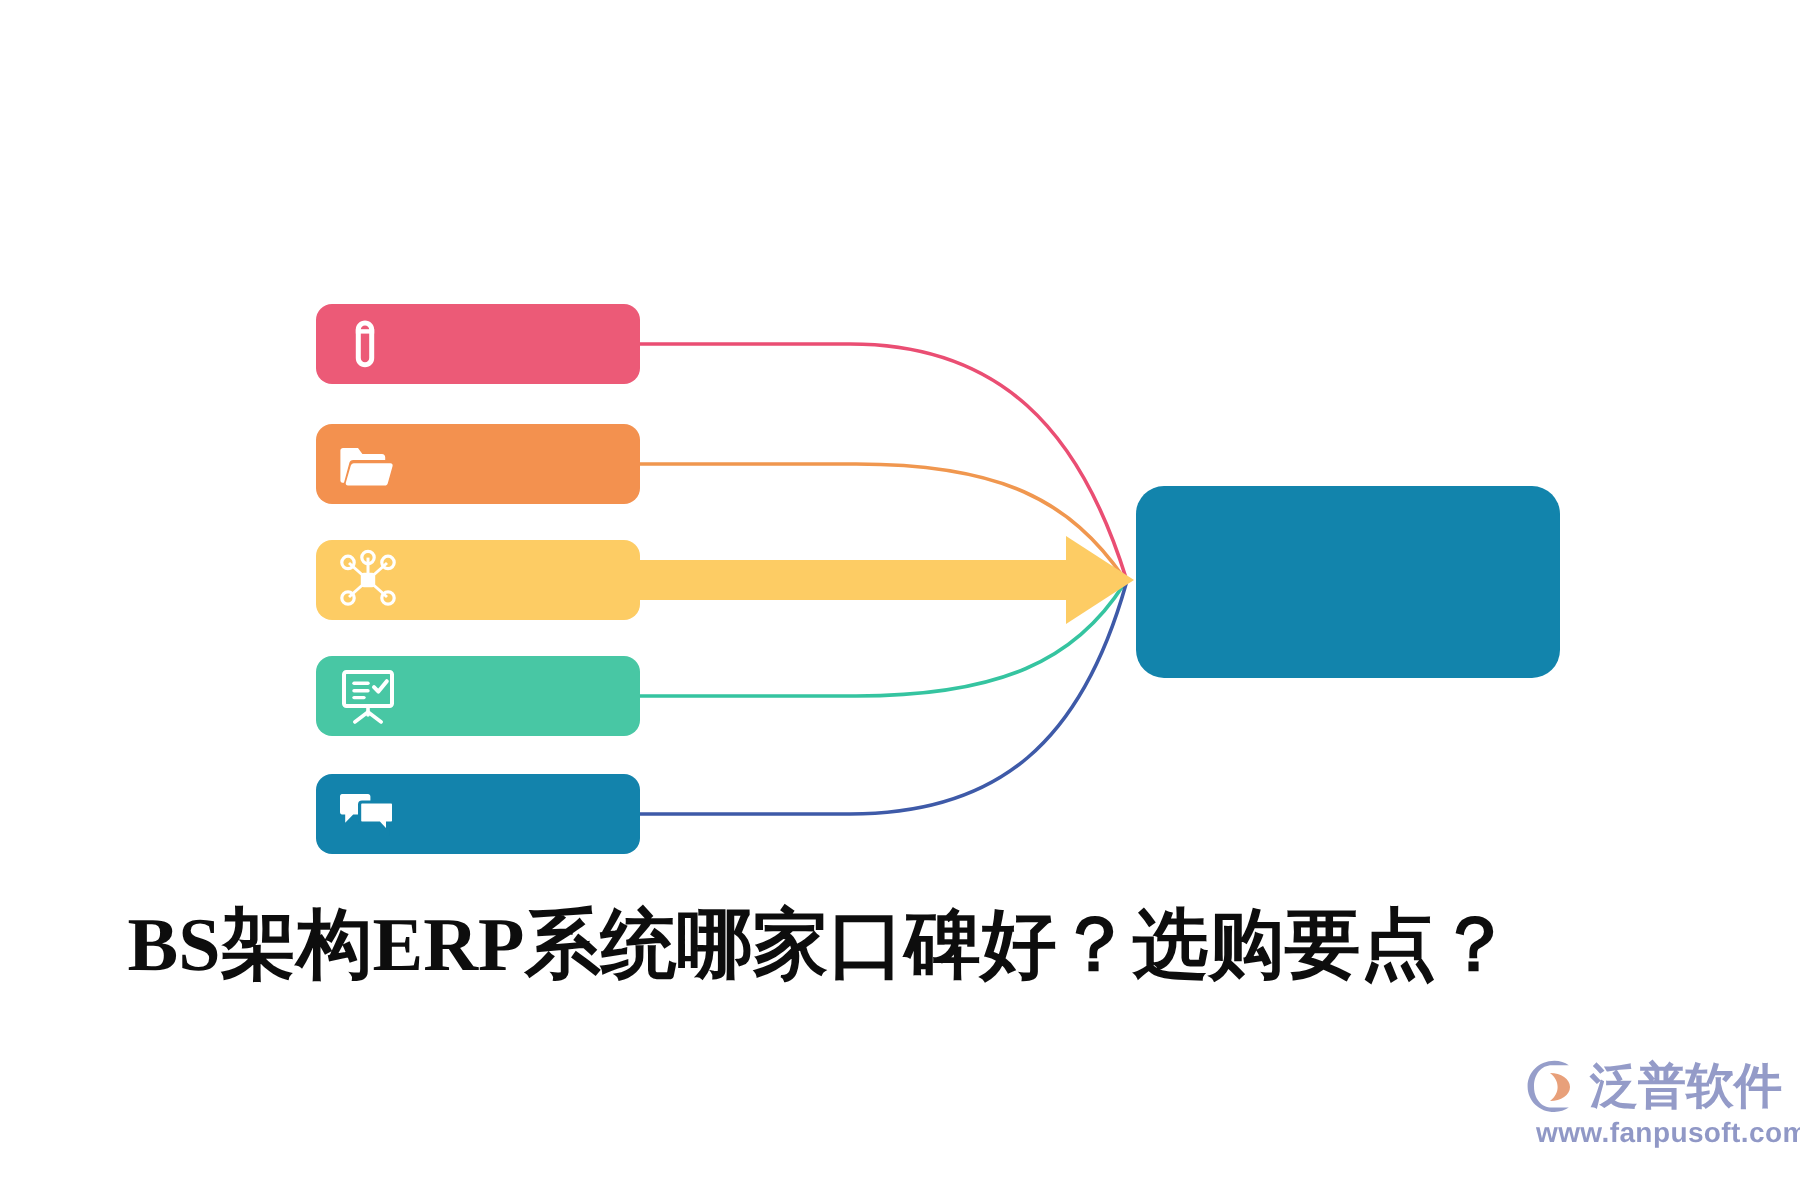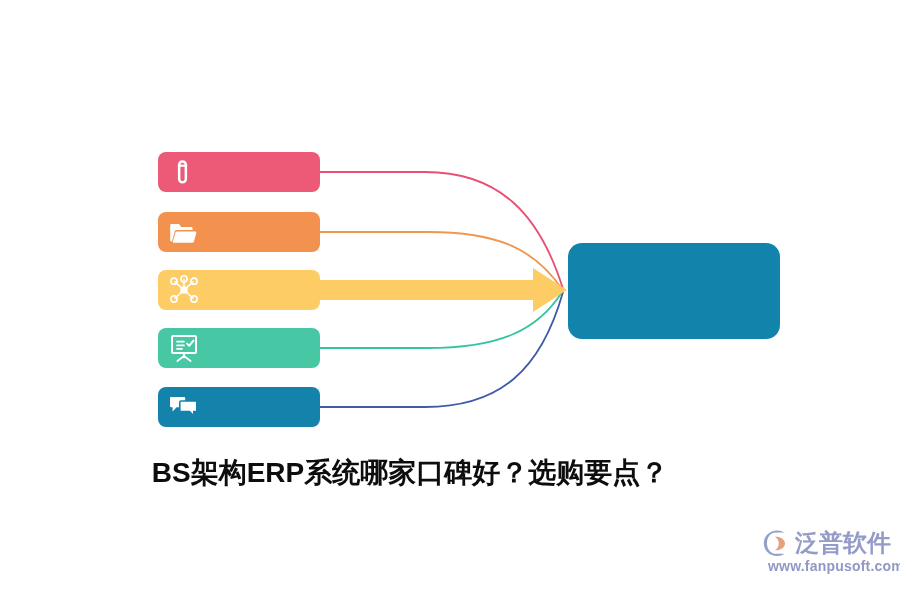--- a/index.html
+++ b/index.html
@@ -26,22 +26,22 @@
     left: 0; top: 0;
     width: 900px;
     height: 600px;
   }
   .title-text {
     position: absolute;
     left: 0;
     top: 451px;
     width: 820px;
     text-align: center;
-    font-family: Liberation Sans, sans-serif;
-    font-size: 28px;
+    font-family: Liberation Serif, serif;
+    font-size: 38px;
     font-weight: bold;
     color: #0d0d0d;
     letter-spacing: 0px;
     white-space: nowrap;
     line-height: 44px;
   }
   .watermark {
     position: absolute;
     left: 762px;
     top: 528px;

